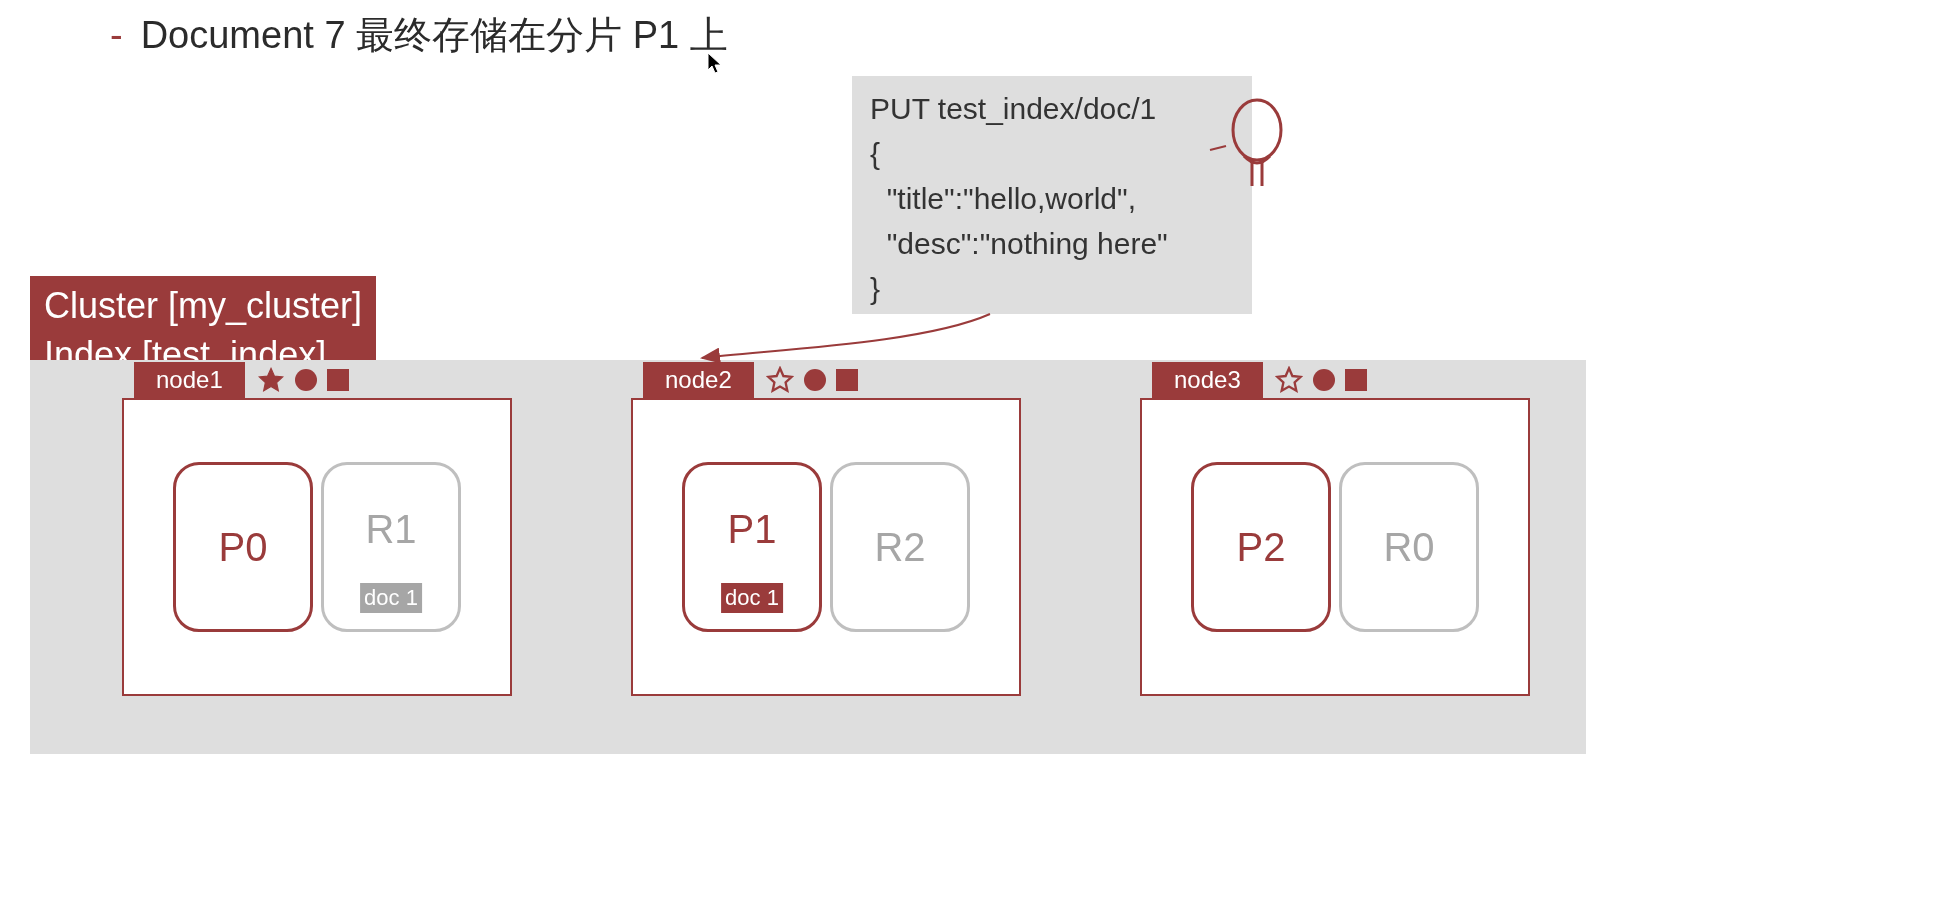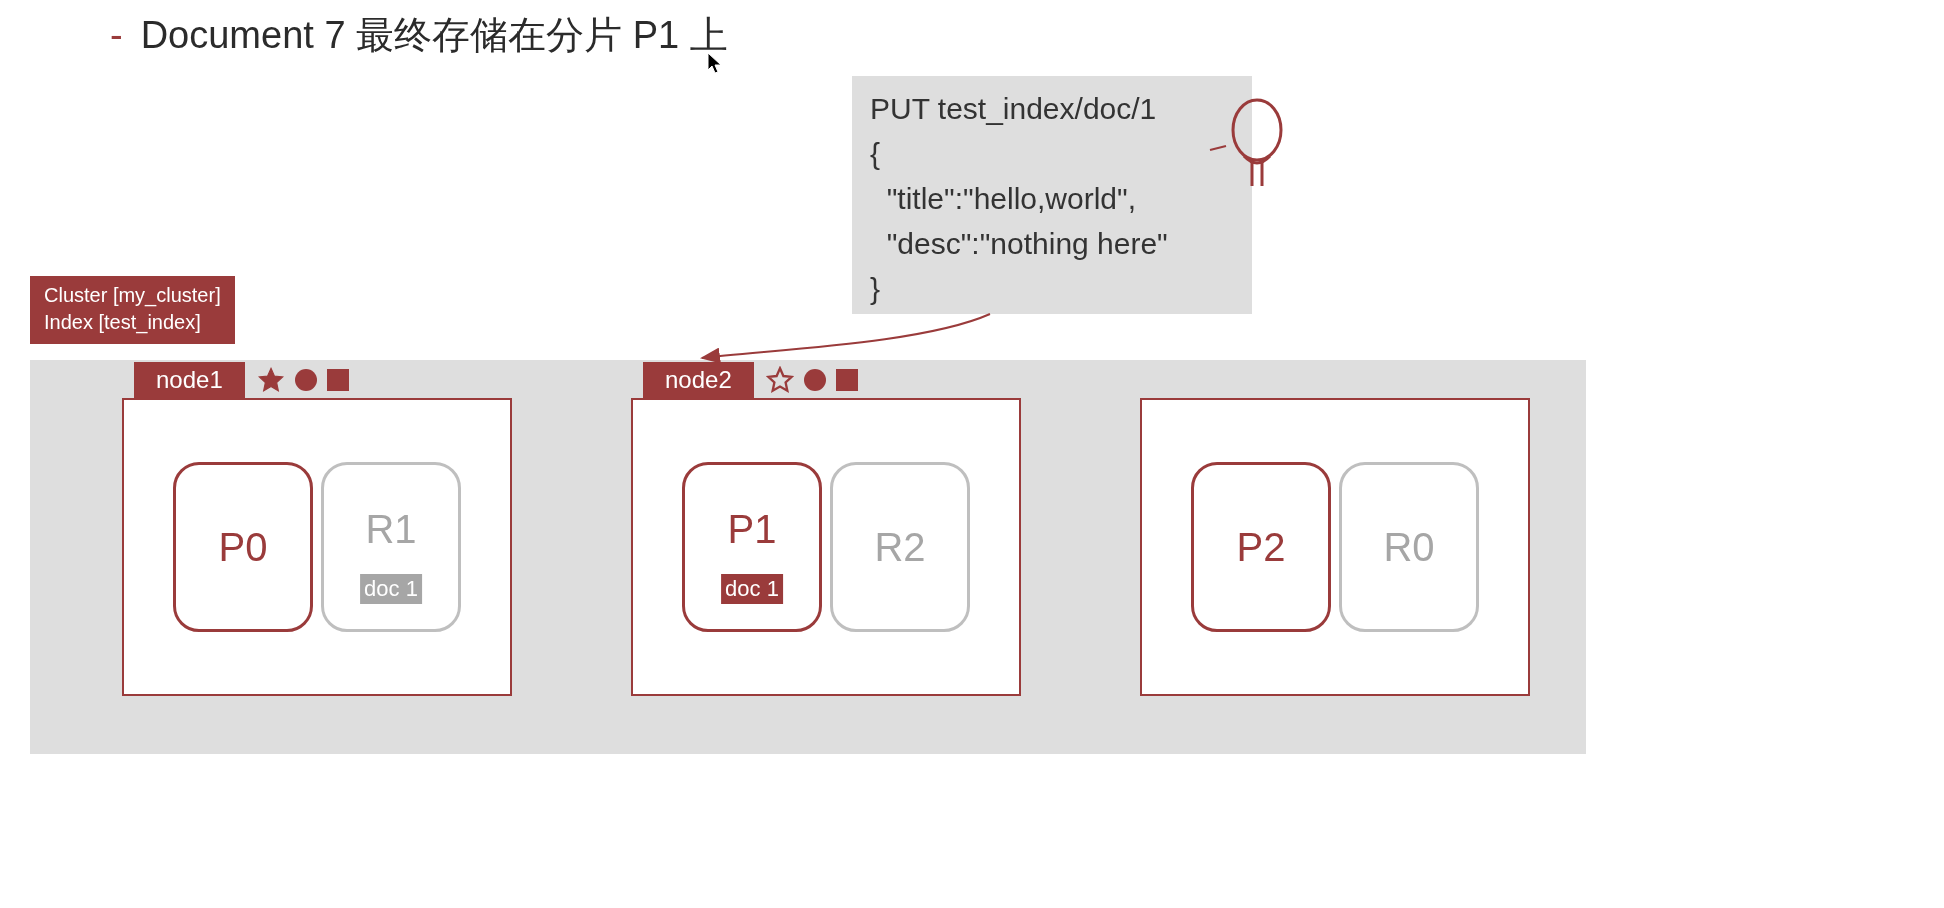--- a/index.html
+++ b/index.html
@@ -70,21 +70,21 @@
     height:90px;
   }
 
   
   .cluster-label{
     position:absolute;
     left:30px;
     top:276px;
     background:var(--maroon);
     color:#fff;
-    font-size:20px;
+    font-size:36px;
     padding:6px 14px 8px 14px;
     line-height:1.35;
   }
 
   
   .cluster-area{
     position:absolute;
     left:30px;
     top:360px;
     width:1556px;
@@ -146,21 +146,21 @@
   .shard.primary{
     border:3px solid var(--maroon);
     color:var(--maroon);
   }
   .shard.replica{
     border:3px solid var(--gray-light);
     color:var(--gray-text);
   }
   .doc-tag{
     position:absolute;
-    bottom:25px;
+    bottom:16px;
     left:50%;
     transform:translateX(-50%);
     font-size:22px;
     color:#fff;
     padding:2px 4px;
     white-space:nowrap;
   }
   .doc-tag.primary{background:var(--maroon);}
   .doc-tag.replica{background:#a6a6a6;}
   .shard-label{margin-top:-36px;}
@@ -253,20 +253,32 @@
         <span class="shard-label">P1</span>
         <span class="doc-tag primary">doc 1</span>
       </div>
       <div class="shard replica">
         <span>R2</span>
       </div>
     </div>
   </div>
 
   <div class="node">
+    <div class="node-header">
+      <div class="node-tab">node3</div>
+      <div class="node-icons">
+        <span class="icon-star">
+          <svg width="28" height="28" viewBox="0 0 24 24">
+              <path d="M12 2 L14.9 8.6 L22 9.3 L16.8 14.1 L18.3 21.2 L12 17.6 L5.7 21.2 L7.2 14.1 L2 9.3 L9.1 8.6 Z" fill="none" stroke="#9a3b3b" stroke-width="2"></path>
+            </svg>
+        </span>
+        <span class="icon-circle"></span>
+        <span class="icon-square"></span>
+      </div>
+    </div>
     <div class="shards">
       <div class="shard primary">
         <span>P2</span>
       </div>
       <div class="shard replica">
         <span>R0</span>
       </div>
     </div>
   </div>
 

